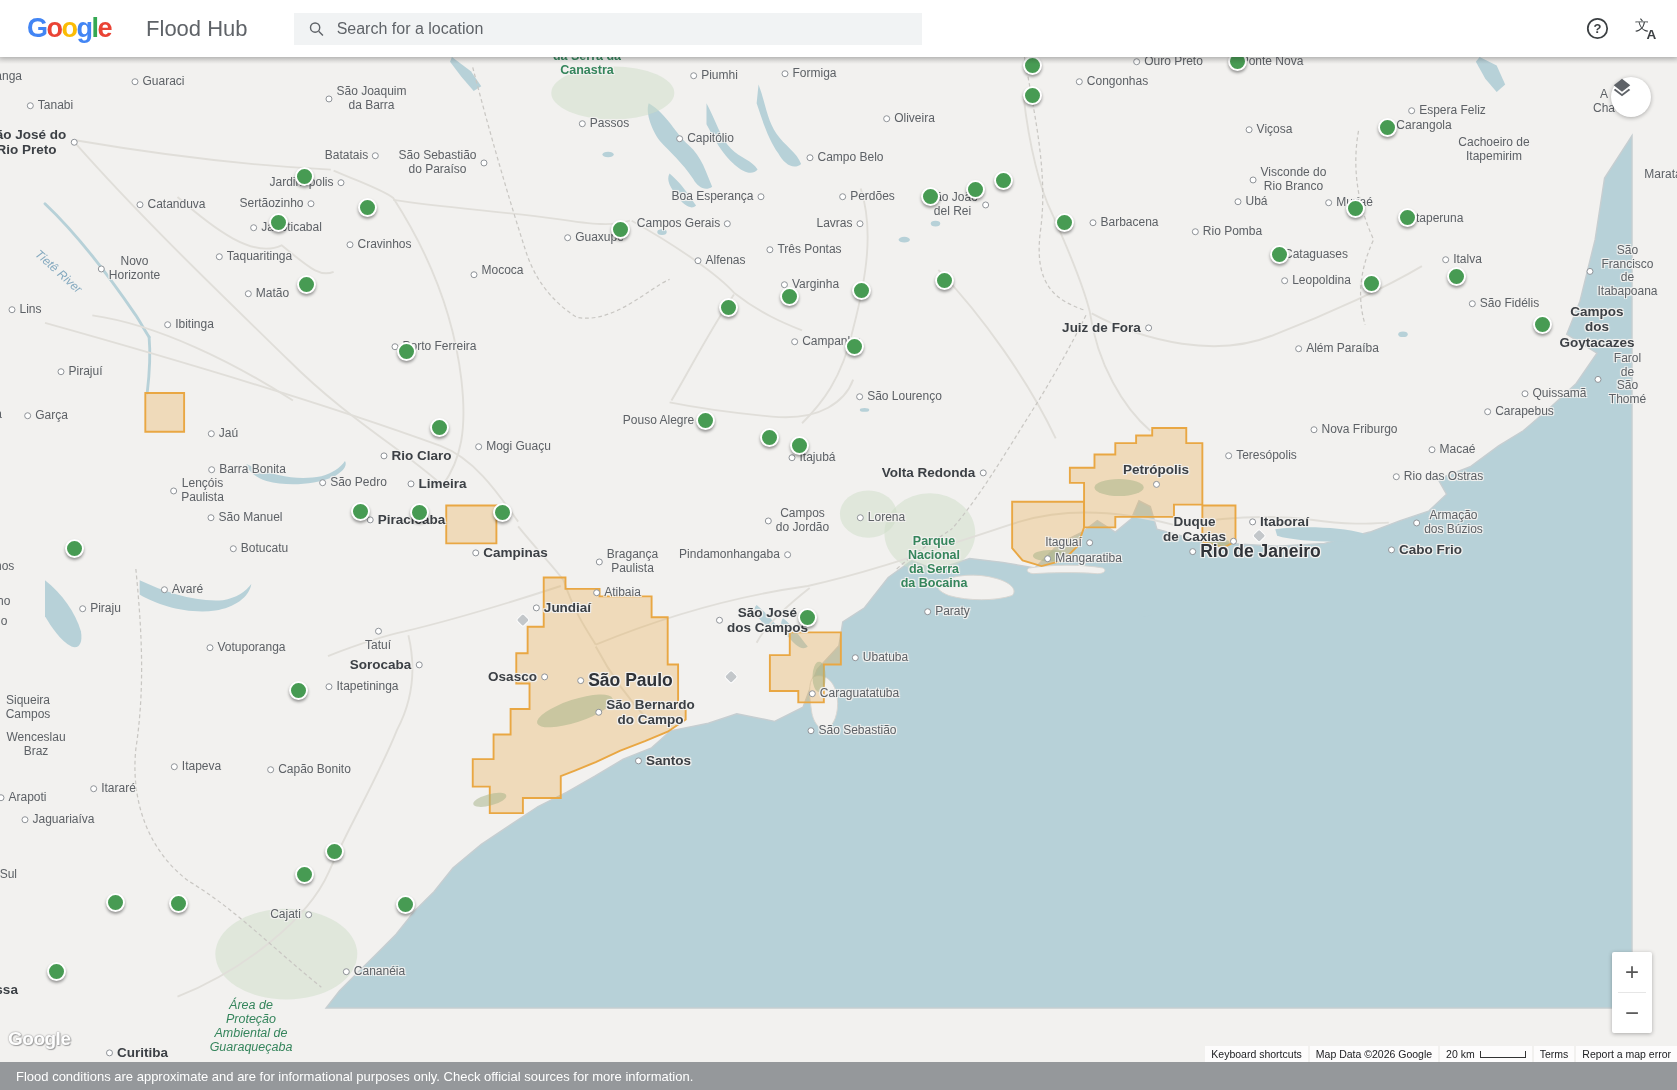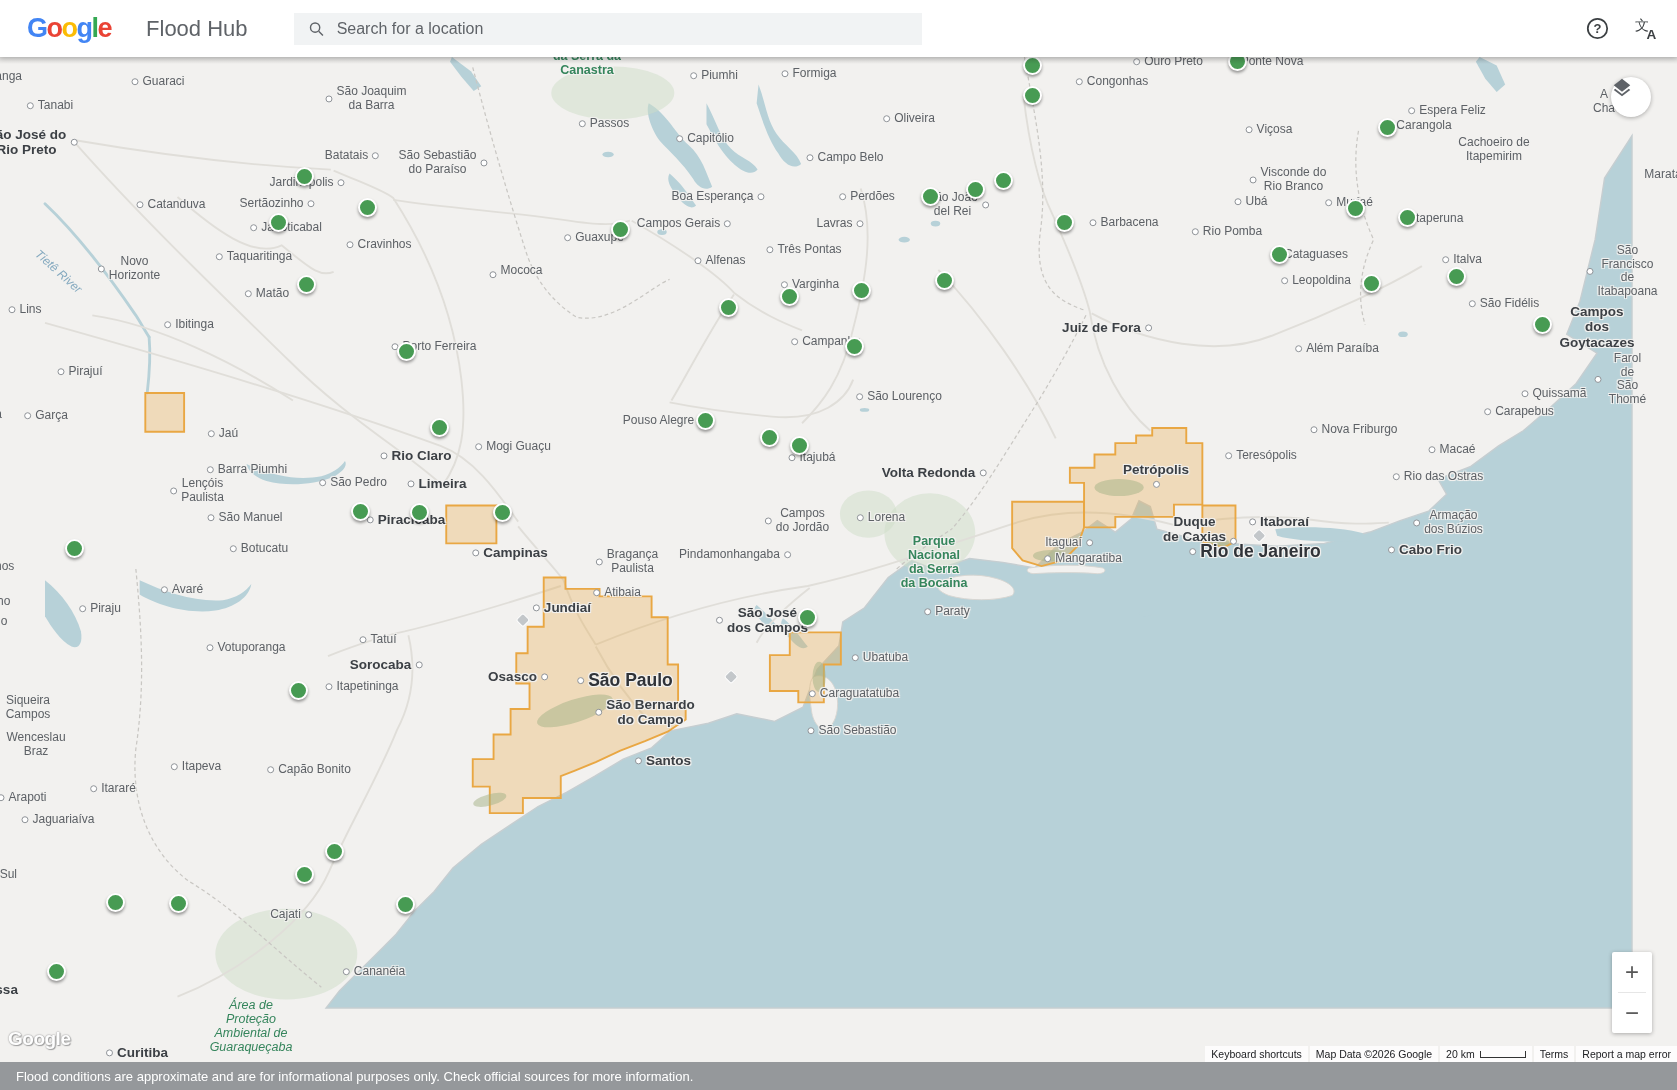--- a/index.html
+++ b/index.html
@@ -179,30 +179,30 @@
 do Paraíso</span><span class="tm"></span></div>
       <div class="lbl s" style="left: 307px; top: 126px;"><span>Jardinópolis</span><span class="tm"></span></div>
       <div class="lbl s" style="left: 171px; top: 148px;"><span class="tm"></span><span>Catanduva</span></div>
       <div class="lbl s" style="left: 277px; top: 147px;"><span>Sertãozinho</span><span class="tm"></span></div>
       <div class="lbl s" style="left: 286px; top: 171px;"><span class="tm"></span><span>Jaboticabal</span></div>
       <div class="lbl s" style="left: 379px; top: 188px;"><span class="tm"></span><span>Cravinhos</span></div>
       <div class="lbl s" style="left: 254px; top: 200px;"><span class="tm"></span><span>Taquaritinga</span></div>
       <div class="lbl s" style="left: 129px; top: 212px;"><span class="tm"></span><span>Novo
 Horizonte</span></div>
       <div class="lbl s" style="left: 267px; top: 237px;"><span class="tm"></span><span>Matão</span></div>
-      <div class="lbl s" style="left: 516px; top: 214px; align-items: flex-end;"><span class="tm"></span><span>Mococa</span></div>
+      <div class="lbl s" style="left: 497px; top: 214px; align-items: flex-end;"><span class="tm"></span><span>Mococa</span></div>
       <div class="lbl s" style="left: 25px; top: 253px;"><span class="tm"></span><span>Lins</span></div>
       <div class="lbl s" style="left: 189px; top: 268px;"><span class="tm"></span><span>Ibitinga</span></div>
       <div class="lbl s" style="left: 80px; top: 315px;"><span class="tm"></span><span>Pirajuí</span></div>
       <div class="lbl s" style="left: 46px; top: 359px;"><span class="tm"></span><span>Garça</span></div>
       <div class="lbl s" style="left: -16px; top: 358px;"><span>Marília</span></div>
       <div class="lbl s" style="left: 223px; top: 377px;"><span class="tm"></span><span>Jaú</span></div>
       <div class="lbl s" style="left: 434px; top: 290px;"><span class="tm"></span><span>Porto Ferreira</span></div>
       <div class="lbl s" style="left: 513px; top: 390px;"><span class="tm"></span><span>Mogi Guaçu</span></div>
-      <div class="lbl s" style="left: 247px; top: 413px;"><span class="tm"></span><span>Barra Piumhi</span></div>
+      <div class="lbl s" style="left: 247px; top: 413px;"><span class="tm"></span><span>Barra Bonita</span></div>
       <div class="lbl s" style="left: 197px; top: 434px;"><span class="tm"></span><span>Lençóis
 Paulista</span></div>
       <div class="lbl s" style="left: 353px; top: 426px;"><span class="tm"></span><span>São Pedro</span></div>
       <div class="lbl b" style="left: 416px; top: 399px;"><span class="tm"></span><span>Rio Claro</span></div>
       <div class="lbl b" style="left: 437px; top: 427px;"><span class="tm"></span><span>Limeira</span></div>
       <div class="lbl s" style="left: 245px; top: 461px;"><span class="tm"></span><span>São Manuel</span></div>
       <div class="lbl b" style="left: 406px; top: 463px;"><span class="tm"></span><span>Piracicaba</span></div>
       <div class="lbl s" style="left: 259px; top: 492px;"><span class="tm"></span><span>Botucatu</span></div>
       <div class="lbl b" style="left: 510px; top: 496px;"><span class="tm"></span><span>Campinas</span></div>
       <div class="lbl s" style="left: 627px; top: 505px;"><span class="tm"></span><span>Bragança
@@ -220,21 +220,21 @@
       <div class="lbl s" style="left: 854px; top: 637px;"><span class="tm"></span><span>Caraguatatuba</span></div>
       <div class="lbl s" style="left: 852px; top: 674px;"><span class="tm"></span><span>São Sebastião</span></div>
       <div class="lbl b" style="left: 663px; top: 704px;"><span class="tm"></span><span>Santos</span></div>
       <div class="lbl s" style="left: 182px; top: 533px;"><span class="tm"></span><span>Avaré</span></div>
       <div class="lbl s" style="left: 100px; top: 552px;"><span class="tm"></span><span>Piraju</span></div>
       <div class="lbl s" style="left: -10px; top: 510px;"><span>Ourinhos</span></div>
       <div class="lbl s" style="left: -22px; top: 545px;"><span>Jacarezinho</span></div>
       <div class="lbl s" style="left: -30px; top: 572px;"><span>Santo Antônio
 da Platina</span></div>
       <div class="lbl s" style="left: 246px; top: 591px;"><span class="tm"></span><span>Votuporanga</span></div>
-      <div class="lbl s" style="left: 378px; top: 583px;"><span class="tm"></span><span>Tatuí</span></div>
+      <div class="lbl s" style="left: 378px; top: 583px; flex-direction: column;"><span class="tm"></span><span>Tatuí</span></div>
       <div class="lbl b" style="left: 386px; top: 608px;"><span>Sorocaba</span><span class="tm"></span></div>
       <div class="lbl s" style="left: 362px; top: 630px;"><span class="tm"></span><span>Itapetininga</span></div>
       <div class="lbl s" style="left: 28px; top: 651px;"><span>Siqueira
 Campos</span></div>
       <div class="lbl s" style="left: 36px; top: 688px;"><span>Wenceslau
 Braz</span></div>
       <div class="lbl s" style="left: 196px; top: 710px;"><span class="tm"></span><span>Itapeva</span></div>
       <div class="lbl s" style="left: 309px; top: 713px;"><span class="tm"></span><span>Capão Bonito</span></div>
       <div class="lbl s" style="left: 113px; top: 732px;"><span class="tm"></span><span>Itararé</span></div>
       <div class="lbl s" style="left: 22px; top: 741px;"><span class="tm"></span><span>Arapoti</span></div>

